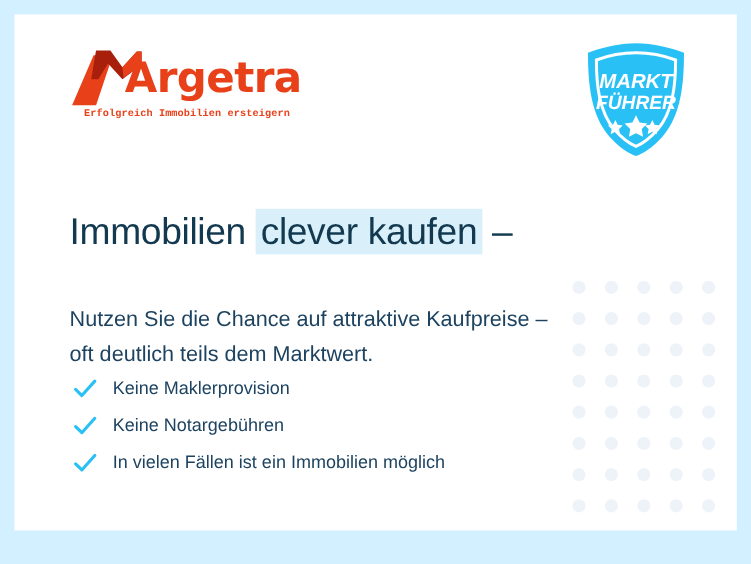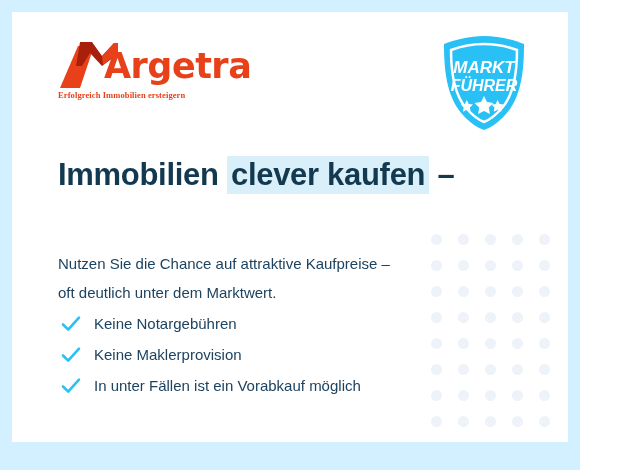--- a/index.html
+++ b/index.html
@@ -10,21 +10,21 @@
   body {
     width: 626px;
     height: 470px;
     overflow: hidden;
     font-family: "Liberation Sans", sans-serif;
   }
 
   
   .banner {
     position: relative;
-    width: 580px;
+    width: 626px;
     height: 470px;
     box-sizing: border-box;
     background: #d2f0ff;
     padding: 12px 12px 28px 12px;
   }
   .card {
     position: relative;
     width: 100%;
     height: 100%;
     background: #ffffff;
@@ -84,58 +84,59 @@
     letter-spacing: -0.5px;
     line-height: 42px;
     font-family: "DejaVu Sans", sans-serif;
   }
   .logo-tagline {
     margin-top: 2px;
     font-size: 8.5px;
     font-weight: bold;
     color: #e8411a;
     letter-spacing: 0.1px;
-    font-family: Liberation Serif, serif;
+    font-family: Liberation Mono, monospace;
+    margin-left: 12px;
   }
 
   
   .badge {
     position: absolute;
     right: 36px;
     top: 22px;
     width: 96px;
     height: 98px;
     font-style: italic;
   }
 
   
   .headline {
     position: absolute;
     left: 46px;
-    top: 122px;
+    top: 140px;
     font-size: 31px;
-    font-weight: bold;
+    font-weight: normal;
     color: #12394f;
     line-height: 40px;
     letter-spacing: -0.3px;
     white-space: nowrap;
   }
   .headline .hl {
     background: #d9eff9;
     padding: 1px 4px 2px 4px;
     box-decoration-break: clone;
     -webkit-box-decoration-break: clone;
   }
 
   
   .subtitle {
     position: absolute;
     left: 46px;
     top: 222px;
-    font-size: 15px;
+    font-size: 18px;
     font-weight: normal;
     color: #1d4360;
     line-height: 29px;
     white-space: nowrap;
   }
 
   
   .checklist {
     position: absolute;
     left: 48px;
@@ -249,45 +250,45 @@
           </g>
         </svg>
       </div>
 
       <h1 class="headline">
         <span><span>Immobilien </span><span class="hl">clever kaufen</span><span> –</span></span><br>
       </h1>
 
       <p class="subtitle">
         <span>Nutzen Sie die Chance auf attraktive Kaufpreise –</span><br>
-        <span>oft deutlich unter dem Marktwert.</span>
+        <span>oft deutlich teils dem Marktwert.</span>
       </p>
 
       <ul class="checklist">
+        <li>
+          <span class="check-icon">
+            <svg width="20" height="18" viewBox="0 0 20 18" xmlns="http://www.w3.org/2000/svg">
+              <polyline points="2,9.5 7.2,14.6 18,2.6" fill="none" stroke="#29c1f5" stroke-width="2.6" stroke-linecap="round" stroke-linejoin="round"></polyline>
+            </svg>
+          </span>
+          <span class="check-label">Keine Maklerprovision</span>
+        </li>
         <li>
           <span class="check-icon">
             <svg width="20" height="18" viewBox="0 0 20 18" xmlns="http://www.w3.org/2000/svg">
               <polyline points="2,9.5 7.2,14.6 18,2.6" fill="none" stroke="#29c1f5" stroke-width="2.6" stroke-linecap="round" stroke-linejoin="round"></polyline>
             </svg>
           </span>
           <span class="check-label">Keine Notargebühren</span>
         </li>
         <li>
           <span class="check-icon">
             <svg width="20" height="18" viewBox="0 0 20 18" xmlns="http://www.w3.org/2000/svg">
               <polyline points="2,9.5 7.2,14.6 18,2.6" fill="none" stroke="#29c1f5" stroke-width="2.6" stroke-linecap="round" stroke-linejoin="round"></polyline>
             </svg>
           </span>
-          <span class="check-label">Keine Maklerprovision</span>
-        </li>
-        <li>
-          <span class="check-icon">
-            <svg width="20" height="18" viewBox="0 0 20 18" xmlns="http://www.w3.org/2000/svg">
-              <polyline points="2,9.5 7.2,14.6 18,2.6" fill="none" stroke="#29c1f5" stroke-width="2.6" stroke-linecap="round" stroke-linejoin="round"></polyline>
-            </svg>
-          </span>
-          <span class="check-label">In unter Fällen ist ein Vorabkauf möglich</span>
+          <span class="check-label">In vielen Fällen ist ein Immobilien möglich</span>
         </li>
       </ul>
 
     </div>
   </div>
 </div>
 
 </body></html>

